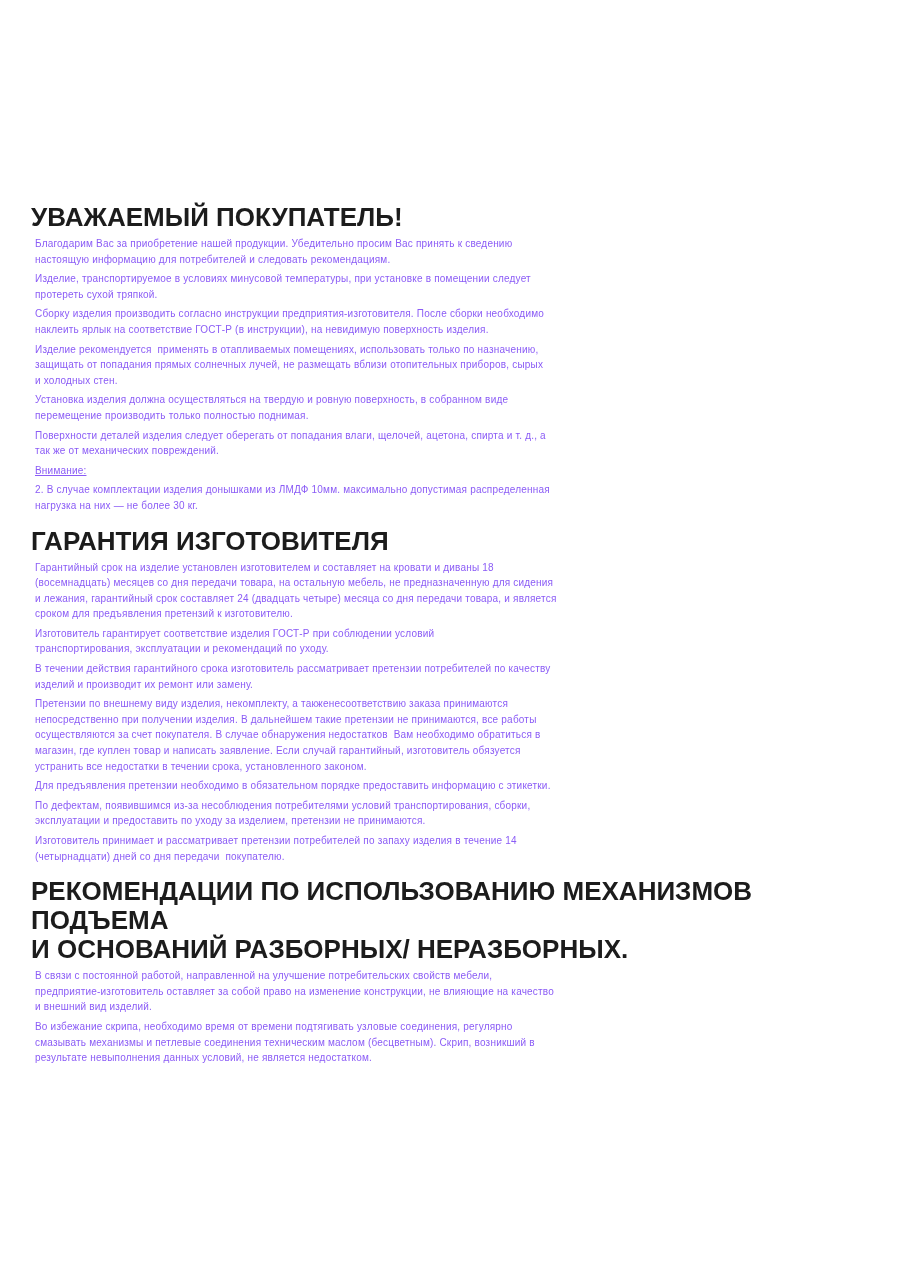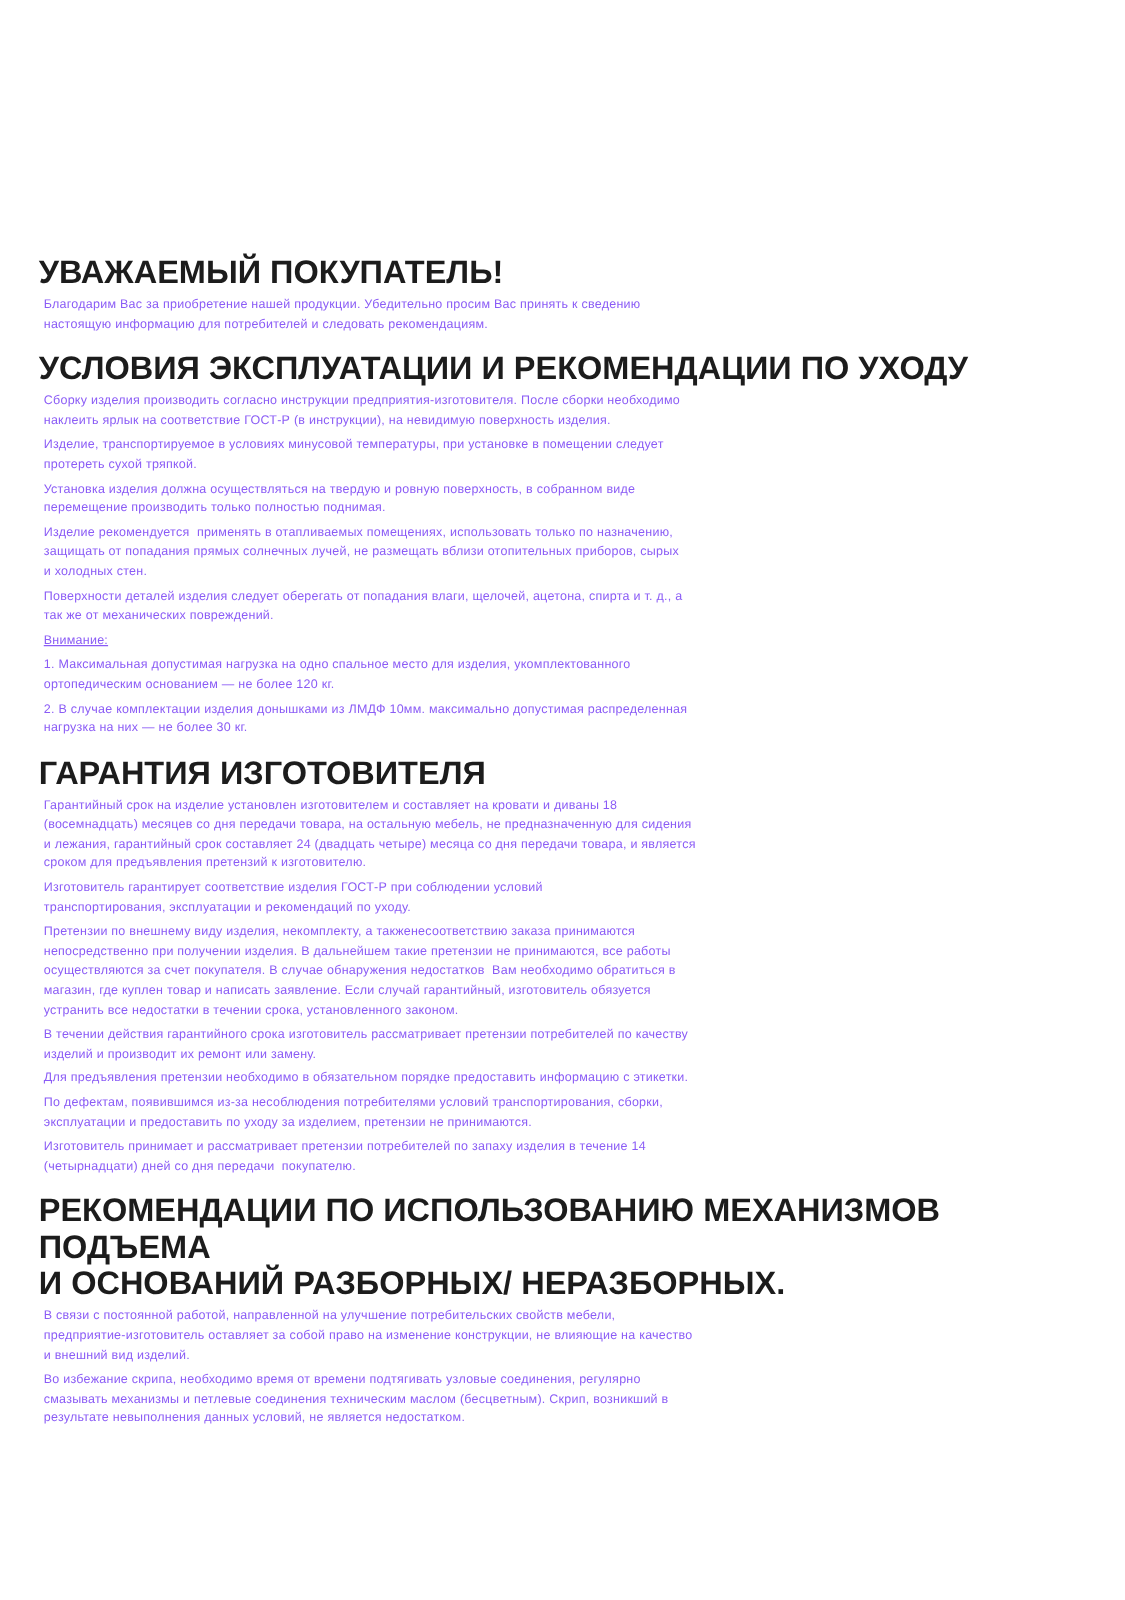--- a/index.html
+++ b/index.html
@@ -48,54 +48,51 @@
 
 <div class="page">
 
   <section>
     <h1 class="section-heading">УВАЖАЕМЫЙ ПОКУПАТЕЛЬ!</h1>
     <p class="body-par">Благодарим Вас за приобретение нашей продукции. Убедительно просим Вас принять к сведению
 настоящую информацию для потребителей и следовать рекомендациям.</p>
   </section>
 
   <section>
-    <h1 class="section-heading mt">УСЛОВИЯ ЭКСПЛУАТАЦИИ И РЕКОМЕНДАЦИИ ПО УХОДУ</h1>
+    <p class="body-par">Изделие, транспортируемое в условиях минусовой температуры, при установке в помещении следует
+протереть сухой тряпкой.</p>
     <p class="body-par">Сборку изделия производить согласно инструкции предприятия-изготовителя. После сборки необходимо
 наклеить ярлык на соответствие ГОСТ-Р (в инструкции), на невидимую поверхность изделия.</p>
-    <p class="body-par">Изделие, транспортируемое в условиях минусовой температуры, при установке в помещении следует
-протереть сухой тряпкой.</p>
-    <p class="body-par">Установка изделия должна осуществляться на твердую и ровную поверхность, в собранном виде
-перемещение производить только полностью поднимая.</p>
     <p class="body-par">Изделие рекомендуется  применять в отапливаемых помещениях, использовать только по назначению,
 защищать от попадания прямых солнечных лучей, не размещать вблизи отопительных приборов, сырых
 и холодных стен.</p>
+    <p class="body-par">Установка изделия должна осуществляться на твердую и ровную поверхность, в собранном виде
+перемещение производить только полностью поднимая.</p>
     <p class="body-par">Поверхности деталей изделия следует оберегать от попадания влаги, щелочей, ацетона, спирта и т. д., а
 так же от механических повреждений.</p>
     <p class="body-par attention">Внимание:</p>
-    <p class="body-par">1. Максимальная допустимая нагрузка на одно спальное место для изделия, укомплектованного
-ортопедическим основанием — не более 120 кг.</p>
     <p class="body-par">2. В случае комплектации изделия донышками из ЛМДФ 10мм. максимально допустимая распределенная
 нагрузка на них — не более 30 кг.</p>
   </section>
 
   <section>
     <h1 class="section-heading mt">ГАРАНТИЯ ИЗГОТОВИТЕЛЯ</h1>
     <p class="body-par">Гарантийный срок на изделие установлен изготовителем и составляет на кровати и диваны 18
 (восемнадцать) месяцев со дня передачи товара, на остальную мебель, не предназначенную для сидения
 и лежания, гарантийный срок составляет 24 (двадцать четыре) месяца со дня передачи товара, и является
 сроком для предъявления претензий к изготовителю.</p>
     <p class="body-par">Изготовитель гарантирует соответствие изделия ГОСТ-Р при соблюдении условий
 транспортирования, эксплуатации и рекомендаций по уходу.</p>
+    <p class="body-par">В течении действия гарантийного срока изготовитель рассматривает претензии потребителей по качеству
+изделий и производит их ремонт или замену.</p>
     <p class="body-par">Претензии по внешнему виду изделия, некомплекту, а такженесоответствию заказа принимаются
 непосредственно при получении изделия. В дальнейшем такие претензии не принимаются, все работы
 осуществляются за счет покупателя. В случае обнаружения недостатков  Вам необходимо обратиться в
 магазин, где куплен товар и написать заявление. Если случай гарантийный, изготовитель обязуется
 устранить все недостатки в течении срока, установленного законом.</p>
-    <p class="body-par">В течении действия гарантийного срока изготовитель рассматривает претензии потребителей по качеству
-изделий и производит их ремонт или замену.</p>
     <p class="body-par">Для предъявления претензии необходимо в обязательном порядке предоставить информацию с этикетки.</p>
     <p class="body-par">По дефектам, появившимся из-за несоблюдения потребителями условий транспортирования, сборки,
 эксплуатации и предоставить по уходу за изделием, претензии не принимаются.</p>
     <p class="body-par">Изготовитель принимает и рассматривает претензии потребителей по запаху изделия в течение 14
 (четырнадцати) дней со дня передачи  покупателю.</p>
   </section>
 
   <section>
     <h1 class="section-heading mt">РЕКОМЕНДАЦИИ ПО ИСПОЛЬЗОВАНИЮ МЕХАНИЗМОВ ПОДЪЕМА
 И ОСНОВАНИЙ РАЗБОРНЫХ/ НЕРАЗБОРНЫХ.</h1>

